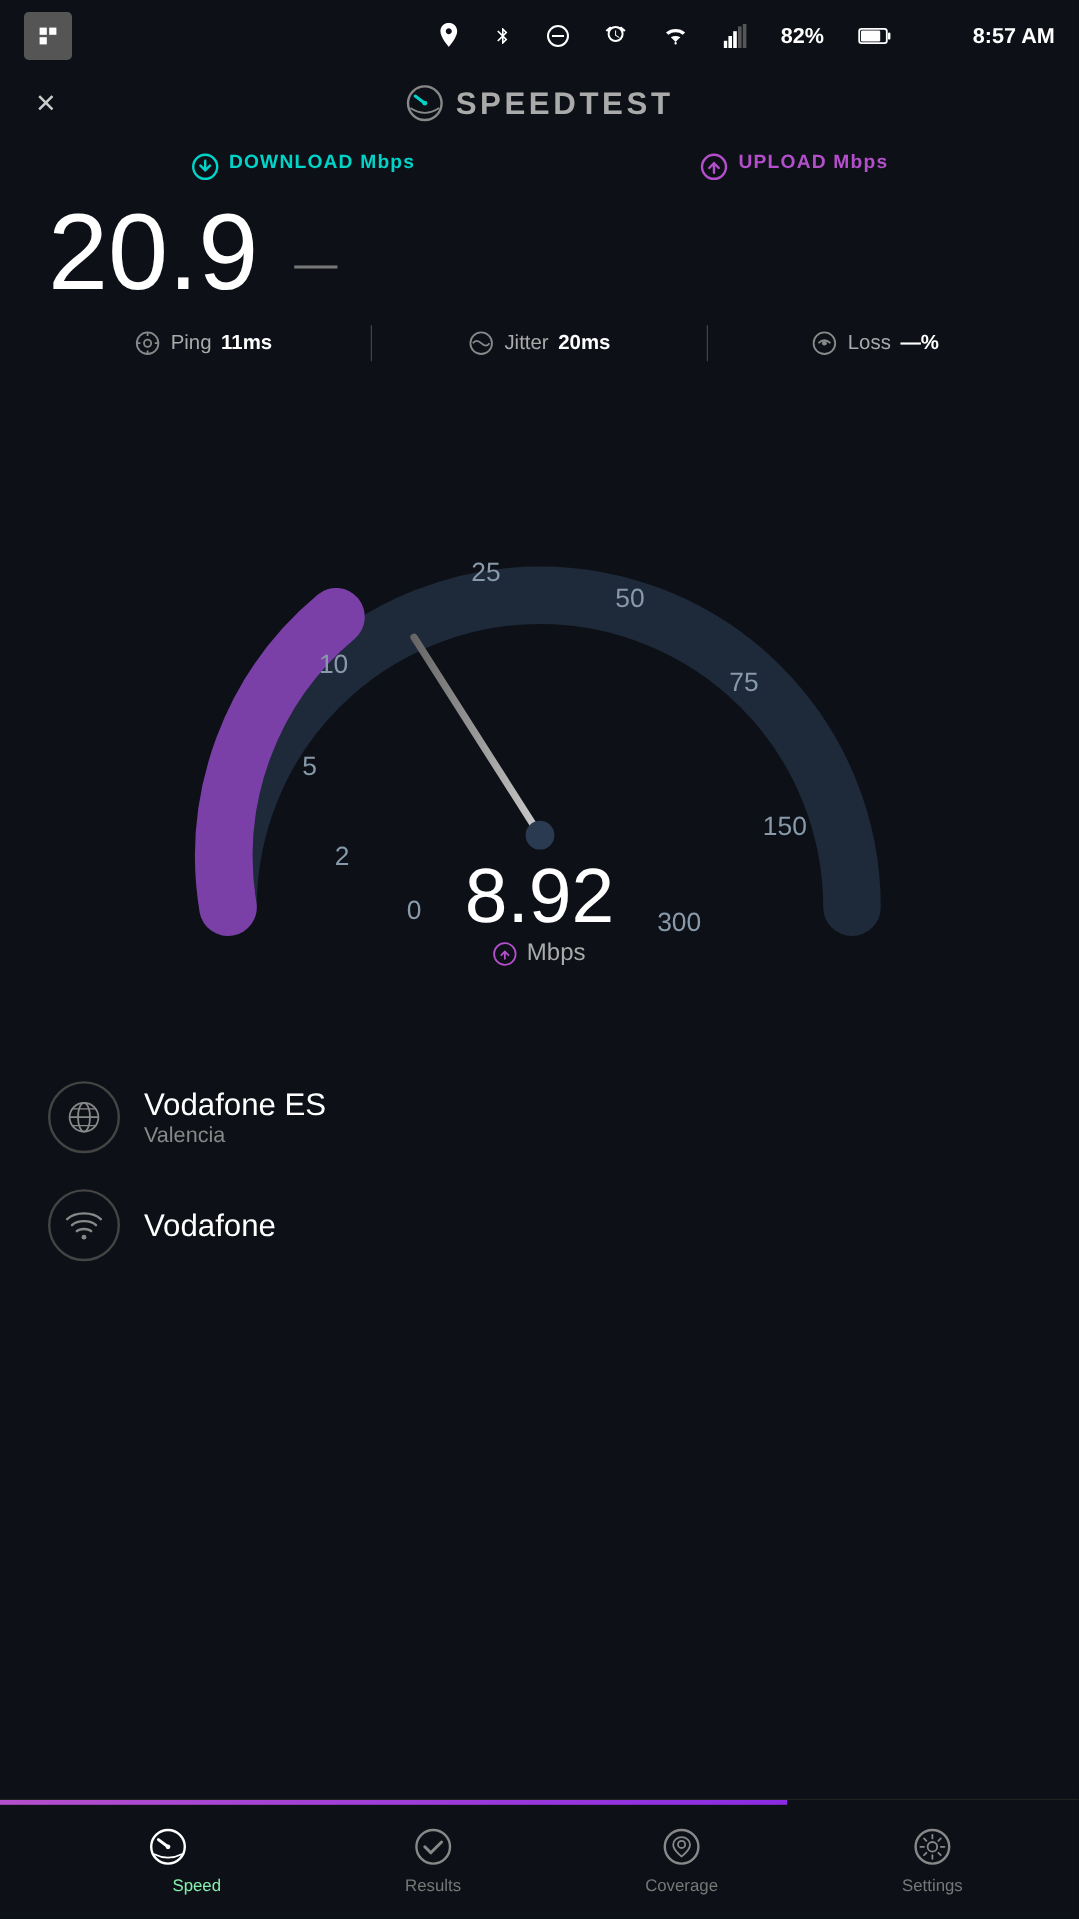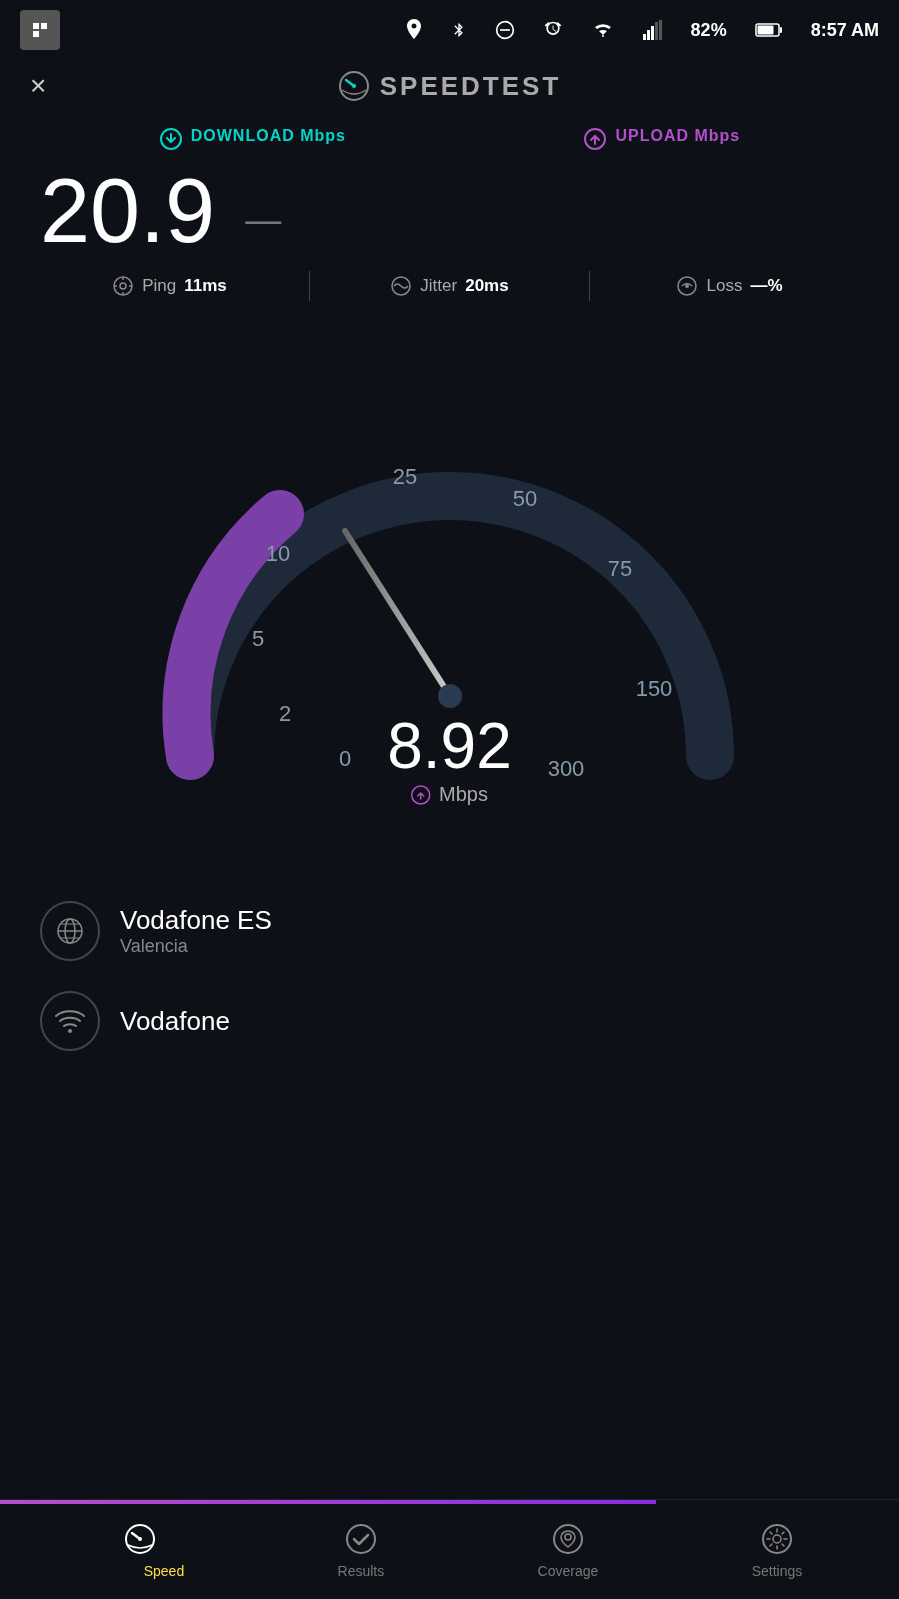--- a/index.html
+++ b/index.html
@@ -317,21 +317,21 @@
       <rect x="12" y="2" width="3" height="18" fill="#555"></rect>
       <rect x="16" y="0" width="3" height="20" fill="#555"></rect>
     </svg>
 
     <span style="font-size:18px;font-weight:bold;">82%</span>
     <svg width="28" height="16" viewBox="0 0 28 16" fill="none">
       <rect x="1" y="2" width="23" height="12" rx="2" stroke="white" stroke-width="1.5"></rect>
       <rect x="2.5" y="3.5" width="16" height="9" rx="1" fill="white"></rect>
       <rect x="25" y="5" width="2" height="6" rx="1" fill="white"></rect>
     </svg>
-    <span style="font-size:18px;font-weight:bold;">8:57 AM</span>
+    <span style="font-size:18px;font-weight:bold;margin-left:40px;">8:57 AM</span>
   </div>
 </div>
 
 <div class="header">
   <span class="close-btn">×</span>
   <div class="header-title">
 
     <svg class="header-speedtest-icon" viewBox="0 0 32 32" fill="none">
       <circle cx="16" cy="16" r="14" stroke="#888" stroke-width="2"></circle>
       <path d="M16 16 L8 10" stroke="#00d4c8" stroke-width="2.5" stroke-linecap="round"></path>
@@ -481,21 +481,21 @@
   <div class="progress-bar"></div>
   <div class="nav-items">
 
     <div class="nav-item active">
       <svg class="nav-icon" viewBox="0 0 36 36" fill="none">
         <circle cx="18" cy="18" r="14" stroke="white" stroke-width="2"></circle>
         <path d="M18 18 L10 12" stroke="white" stroke-width="2.5" stroke-linecap="round"></path>
         <circle cx="18" cy="18" r="2" fill="white"></circle>
         <path d="M6 24 Q18 30 30 24" stroke="white" stroke-width="1.5" fill="none"></path>
       </svg>
-      <span class="nav-label" style="color:#fde047;margin-left:47px;">Speed</span>
+      <span class="nav-label" style="color:#86efac;margin-left:47px;">Speed</span>
     </div>
 
     <div class="nav-item">
       <svg class="nav-icon" viewBox="0 0 36 36" fill="none">
         <circle cx="18" cy="18" r="14" stroke="#888" stroke-width="2"></circle>
         <path d="M11 18l5 5 9-9" stroke="#888" stroke-width="2.5" stroke-linecap="round" stroke-linejoin="round"></path>
       </svg>
       <span class="nav-label">Results</span>
     </div>
 

